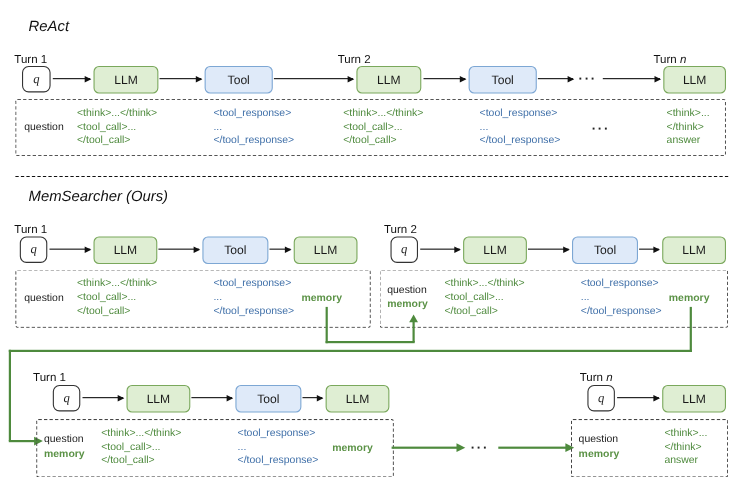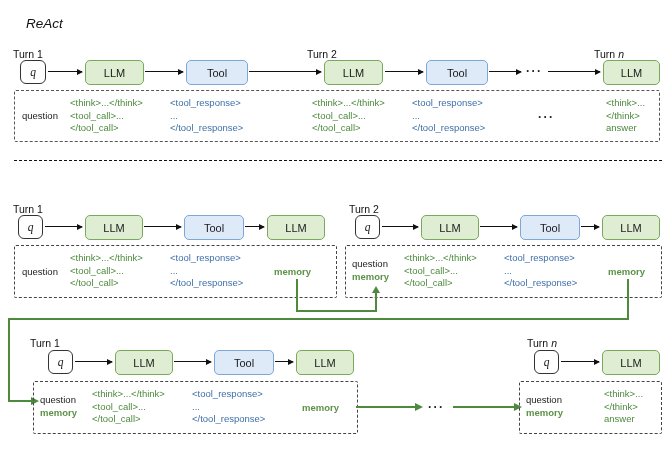--- a/index.html
+++ b/index.html
@@ -35,21 +35,21 @@
      transform:translateY(-50%);width:0;height:0;
      border-left:6px solid #111;border-top:3.6px solid transparent;border-bottom:3.6px solid transparent;}
 
   
   .dashbox{border:1.3px dashed #555;border-radius:2px;background:transparent;}
   .dashdot{border:1.4px dashed #444;border-radius:2px;background:transparent;}
 
   
   .txt{font-size:9.5px;white-space:nowrap;line-height:12.5px;}
   .t-green{color:#4e8a3d;}
-  .t-blue{color:#3f6fa8;}
+  .t-blue{color:#3f6fa8;margin-left:24px;}
   .t-dark{color:#1a1a1a;}
   .t-mem{color:#5b9246;font-weight:bold;}
   .col{display:flex;flex-direction:column;}
   .ell{font-size:12px;letter-spacing:1.5px;color:#222;font-weight:bold;}
 
   
   .gline{background:#4e8a3d;}
   .gline-v{width:2px;}
   .gline-h{height:2px;}
   .garrow-up::after{content:"";position:absolute;left:50%;top:-6px;transform:translateX(-50%);
@@ -115,20 +115,21 @@
   <div class="abs ell" style="left:538px;top:110px;">···</div>
 
   <div class="abs col" style="left:606px;top:97px;">
     <span class="txt t-green">&lt;think&gt;...</span>
     <span class="txt t-green">&lt;/think&gt;</span>
     <span class="txt t-green">answer</span>
   </div>
 
   <div class="abs divider" style="left:14px;top:160px;width:648px;"></div>
 
+  <div class="abs section-title" style="left:26px;top:171px;">MemSearcher (Ours)</div>
 
   <div class="abs turn-label" style="left:13px;top:203px;">Turn 1</div>
   <div class="abs turn-label" style="left:349px;top:203px;">Turn 2</div>
 
   <div class="abs node node-q" style="left:18px;top:215px;width:25px;height:24px;">q</div>
   <div class="abs arrow" style="left:45px;top:226px;width:37px;"></div>
   <div class="abs node node-llm" style="left:85px;top:215px;width:58px;height:25px;">LLM</div>
   <div class="abs arrow" style="left:144px;top:226px;width:37px;"></div>
   <div class="abs node node-tool" style="left:184px;top:215px;width:60px;height:25px;">Tool</div>
   <div class="abs arrow" style="left:245px;top:226px;width:19px;"></div>

